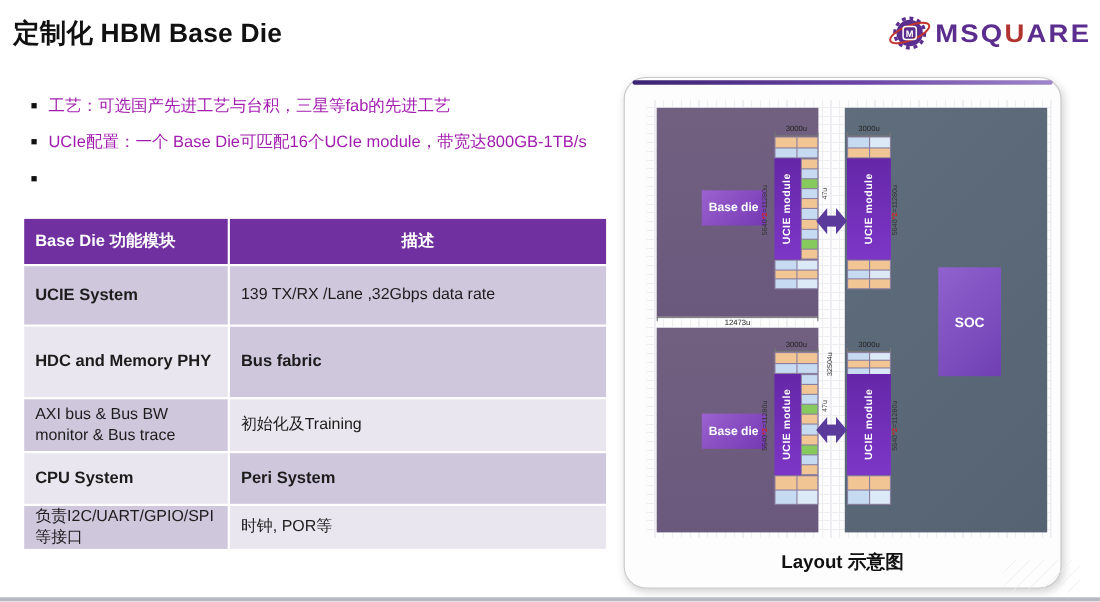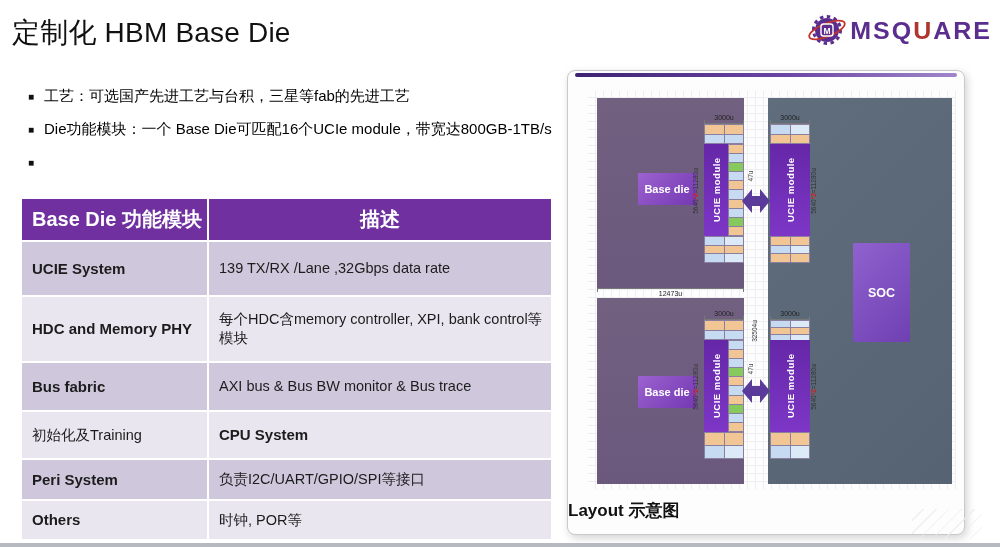--- a/index.html
+++ b/index.html
@@ -1,46 +1,46 @@
 <!DOCTYPE html>
 <html><head>
 <meta charset="utf-8">
 <style>
   * { margin:0; padding:0; box-sizing:border-box; }
   body { font-family:"Liberation Sans", sans-serif; background:#fff; }
   .slide { position:relative; width:1000px; height:547px; background:#fff; overflow:hidden; }
 
   
-  .title { position:absolute; left:12px; top:14px; font-size:28px; font-weight:normal; color:#111; letter-spacing:.2px; }
+  .title { position:absolute; left:12px; top:14px; font-size:24px; font-weight:bold; color:#111; letter-spacing:.2px; }
   .logo { position:absolute; right:8px; top:8px; display:flex; align-items:center; gap:2px; }
   .logo-text { font-size:25px; font-weight:bold; color:#5b2d8e; letter-spacing:2px; transform:scaleY(.92); }
   .logo-text .red { color:#b03530; }
 
   
   .bullets { position:absolute; left:28px; top:80px; }
   .bullet { display:flex; align-items:center; height:33px; }
   .bullet .marker { font-size:10px; color:#111; width:16px; }
-  .bullet .btxt { font-size:15px; color:#000000; }
+  .bullet .btxt { font-size:15px; color:#a21caf; }
 
   
   .tbl { position:absolute; left:22px; top:199px; width:529px;
          display:grid; grid-template-columns:185px 1fr;
          grid-template-rows:41px 53px 64px 47px 46px 39px 38px;
          gap:2px; background:#fff; }
-  .th { background:#7030a0; color:#fff; font-weight:bold; font-size:20px; display:flex; align-items:center; }
+  .th { background:#7030a0; color:#fff; font-weight:bold; font-size:15px; display:flex; align-items:center; }
   .th1 { padding-left:10px; }
   .th2 { justify-content:center; }
   .td { display:flex; align-items:center; font-size:14.5px; color:#1c1c1c; padding:4px 8px 4px 10px; line-height:1.3; }
   .tm { font-weight:bold; font-size:15px; }
   .row-dark { background:#cfc8dd; }
   .row-light { background:#e9e6f0; }
 
   
   .card { position:absolute; left:567px; top:70px; width:398px; height:465px;
-          background:#fdfdfd; border:1px solid #c9c9c9; border-radius:8px;
+          background:#fdfdfd; border:1px solid #c9c9c9; border-radius:20px;
           box-shadow:2px 3px 8px rgba(0,0,0,.18); }
   .card-accent { position:absolute; left:7px; right:7px; top:2px; height:4px; border-radius:2px;
                  background:linear-gradient(90deg,#3d2373,#6b46a5 55%,#9f86c9); }
   .grid-bg { position:absolute; left:20px; top:20px; width:368px; height:398px;
              background:
                repeating-linear-gradient(0deg, transparent 0 7px, #ededf2 7px 8px),
                repeating-linear-gradient(90deg, transparent 0 7px, #ededf2 7px 8px); }
   .basedie-area { position:absolute; background:linear-gradient(180deg,#71607f,#6a597d); }
   .bd-top { left:29px; top:27px; width:147px; height:190px; }
   .bd-bot { left:29px; top:227px; width:147px; height:186px; }
@@ -81,21 +81,21 @@
              transform:rotate(-90deg); line-height:10px; }
 
   
   .dbl-arrow { position:absolute; width:28px; height:24px; }
   .dbl-arrow .bar { position:absolute; left:9px; right:9px; top:7px; bottom:7px; background:#5a3a9a; }
   .dbl-arrow .head-l, .dbl-arrow .head-r { position:absolute; top:0; width:0; height:0;
       border-top:12px solid transparent; border-bottom:12px solid transparent; }
   .dbl-arrow .head-l { left:0; border-right:10px solid #5a3a9a; }
   .dbl-arrow .head-r { right:0; border-left:10px solid #5a3a9a; }
 
-  .caption { position:absolute; left:0; right:0; top:428px; font-size:17px; font-weight:bold; color:#111; }
+  .caption { position:absolute; left:0; right:0; top:428px; text-align:center; font-size:17px; font-weight:bold; color:#111; }
 
   .bottom-strip { position:absolute; left:0; right:0; bottom:0; height:4px; background:#b6bac0; }
   .corner-deco { position:absolute; right:18px; bottom:8px; width:70px; height:30px;
                  background:repeating-linear-gradient(-45deg, transparent 0 8px, #ececec 8px 9px); opacity:.8; }
 </style>
 </head>
 <body>
 
 <div class="slide">
 
@@ -114,42 +114,40 @@
     <span class="logo-text"><span>MSQ</span><span class="red">U</span><span>ARE</span></span>
   </div>
 
   <div class="bullets">
     <div class="bullet">
       <span class="marker">■</span>
       <span class="btxt">工艺：可选国产先进工艺与台积，三星等fab的先进工艺</span>
     </div>
     <div class="bullet">
       <span class="marker">■</span>
-      <span class="btxt">Die功能模块：一个 Base Die可匹配16个UCIe module，带宽达800GB-1TB/s</span>
+      <span class="btxt">UCIe配置：一个 Base Die可匹配16个UCIe module，带宽达800GB-1TB/s</span>
     </div>
     <div class="bullet">
       <span class="marker">■</span>
     </div>
   </div>
 
   <div class="tbl">
     <div class="th th1">Base Die 功能模块</div>
     <div class="th th2">描述</div>
 
     <div class="td tm row-dark">UCIE System</div>
     <div class="td row-dark">139 TX/RX /Lane ,32Gbps data rate</div>
     <div class="td tm row-light">HDC and Memory PHY</div>
-    <div class="td row-light">每个HDC含memory controller, XPI, bank control等模块</div>
     <div class="td tm row-dark">Bus fabric</div>
     <div class="td row-dark">AXI bus &amp; Bus BW monitor &amp; Bus trace</div>
     <div class="td row-light">初始化及Training</div>
     <div class="td tm row-light">CPU System</div>
     <div class="td tm row-dark">Peri System</div>
     <div class="td row-dark">负责I2C/UART/GPIO/SPI等接口</div>
-    <div class="td tm row-light">Others</div>
     <div class="td row-light">时钟, POR等</div>
   </div>
 
   <div class="card">
     <div class="card-accent"></div>
     <div class="grid-bg"></div>
 
     <div class="basedie-area bd-top"></div>
     <div class="basedie-area bd-bot"></div>
     <div class="soc-area"></div>

